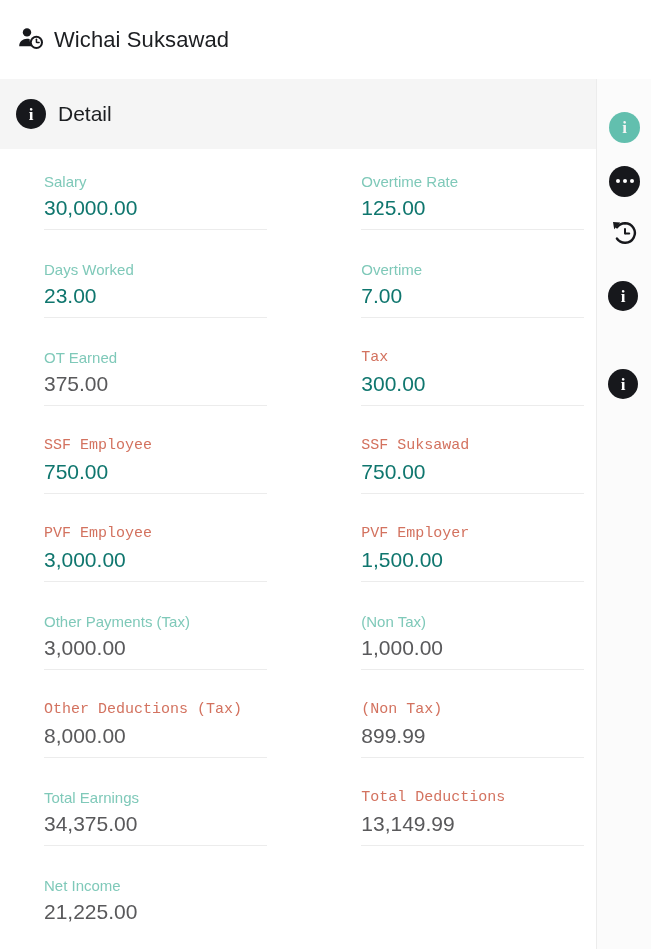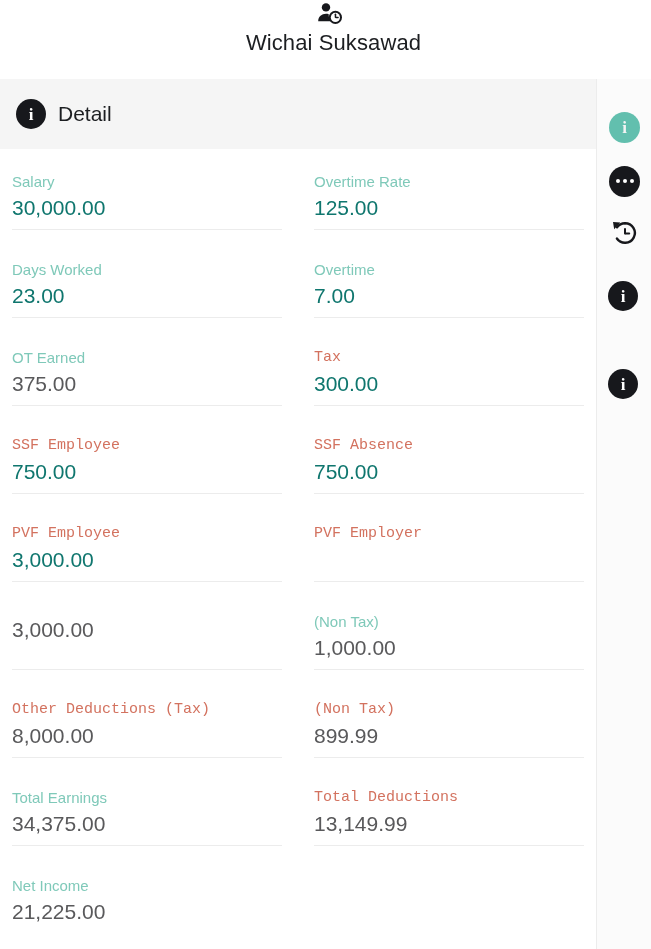--- a/index.html
+++ b/index.html
@@ -21,21 +21,20 @@
 
   
   .titlebar {
     position: absolute;
     left: 0; top: 0;
     width: 651px; height: 79px;
     background: #ffffff;
     display: flex;
     align-items: center;
     padding-left: 16px;
-    flex-direction: column;
   }
   .titlebar .title-icon {
     width: 30px; height: 30px;
     display: flex; align-items: center; justify-content: center;
     margin-right: 8px;
     flex: 0 0 auto;
   }
   .titlebar .title-text {
     font-size: 22px;
     color: #1c1e21;
@@ -124,20 +123,21 @@
   }
   .row {
     display: flex;
     height: 88px;
   }
   .cell {
     position: relative;
     width: 294px;
     padding-left: 12px;
     padding-right: 12px;
+    margin-left: 32px;
   }
   .cell.gap { width: 8px; padding: 0; }
 
   .flabel {
     font-size: 15px;
     line-height: 18px;
     height: 18px;
     white-space: nowrap;
   }
   .flabel.teal { color: #7fc9b9; }
@@ -268,41 +268,43 @@
     </div>
 
     <div class="row">
       <div class="cell">
         <div class="flabel red">SSF Employee</div>
         <div class="fvalue dark">750.00</div>
         <div class="underline"></div>
       </div>
       <div class="cell gap"></div>
       <div class="cell">
-        <div class="flabel red">SSF Absence</div>
+        <div class="flabel red">SSF Suksawad</div>
         <div class="fvalue dark">750.00</div>
         <div class="underline"></div>
       </div>
     </div>
 
     <div class="row">
       <div class="cell">
         <div class="flabel red">PVF Employee</div>
         <div class="fvalue dark">3,000.00</div>
         <div class="underline"></div>
       </div>
       <div class="cell gap"></div>
       <div class="cell">
         <div class="flabel red">PVF Employer</div>
-        <div class="underline"></div>
-      </div>
-    </div>
-
-    <div class="row">
-      <div class="cell">
+        <div class="fvalue dark">1,500.00</div>
+        <div class="underline"></div>
+      </div>
+    </div>
+
+    <div class="row">
+      <div class="cell">
+        <div class="flabel teal">Other Payments (Tax)</div>
         <div class="fvalue muted">3,000.00</div>
         <div class="underline"></div>
       </div>
       <div class="cell gap"></div>
       <div class="cell">
         <div class="flabel teal">(Non Tax)</div>
         <div class="fvalue muted">1,000.00</div>
         <div class="underline"></div>
       </div>
     </div>

